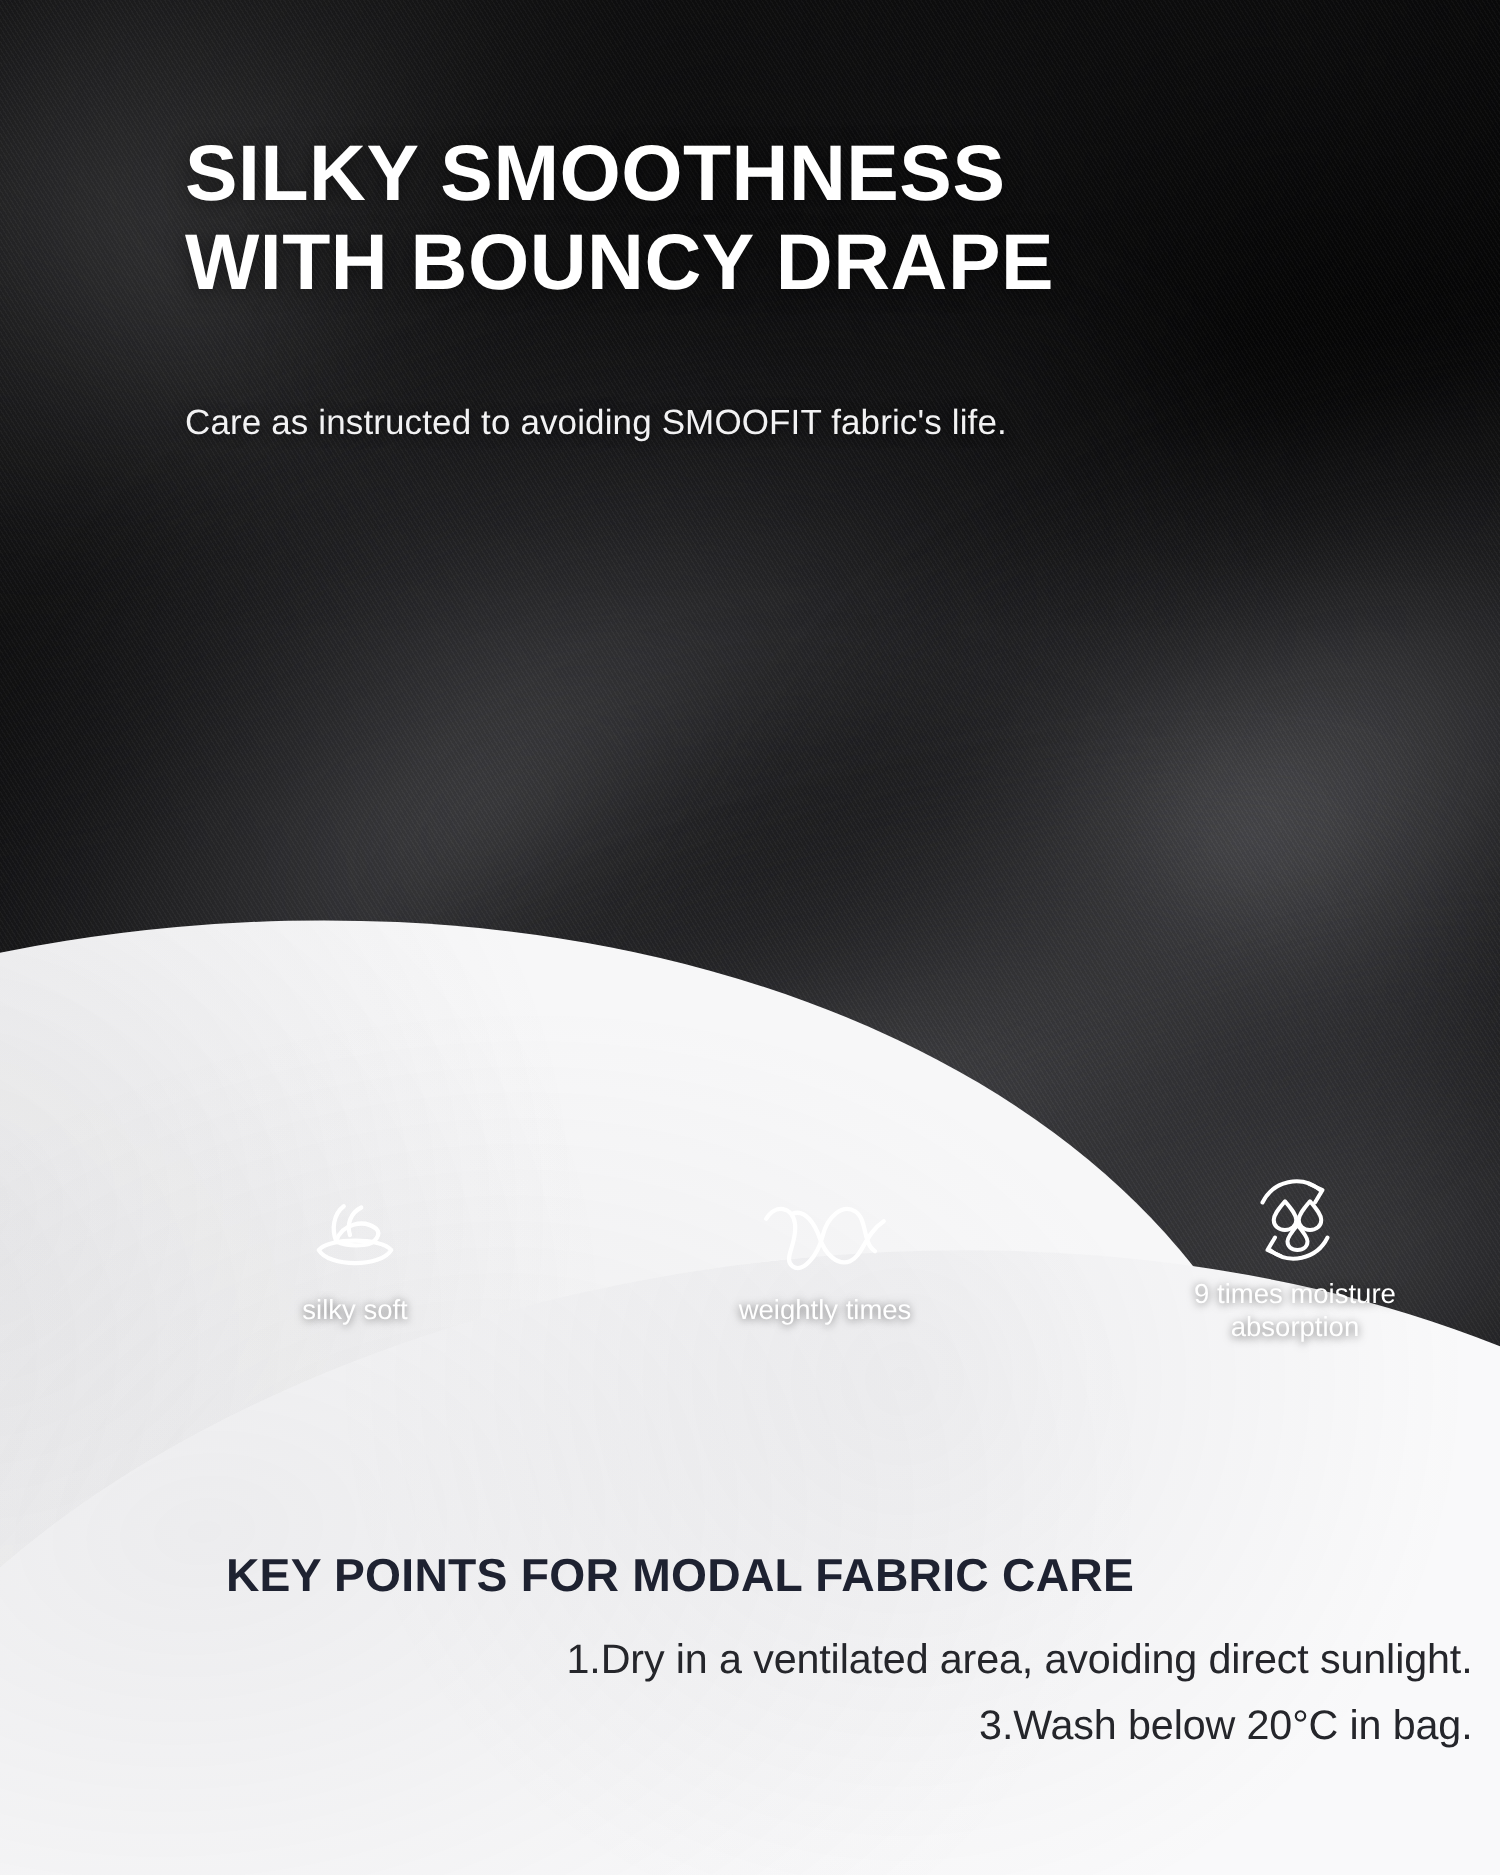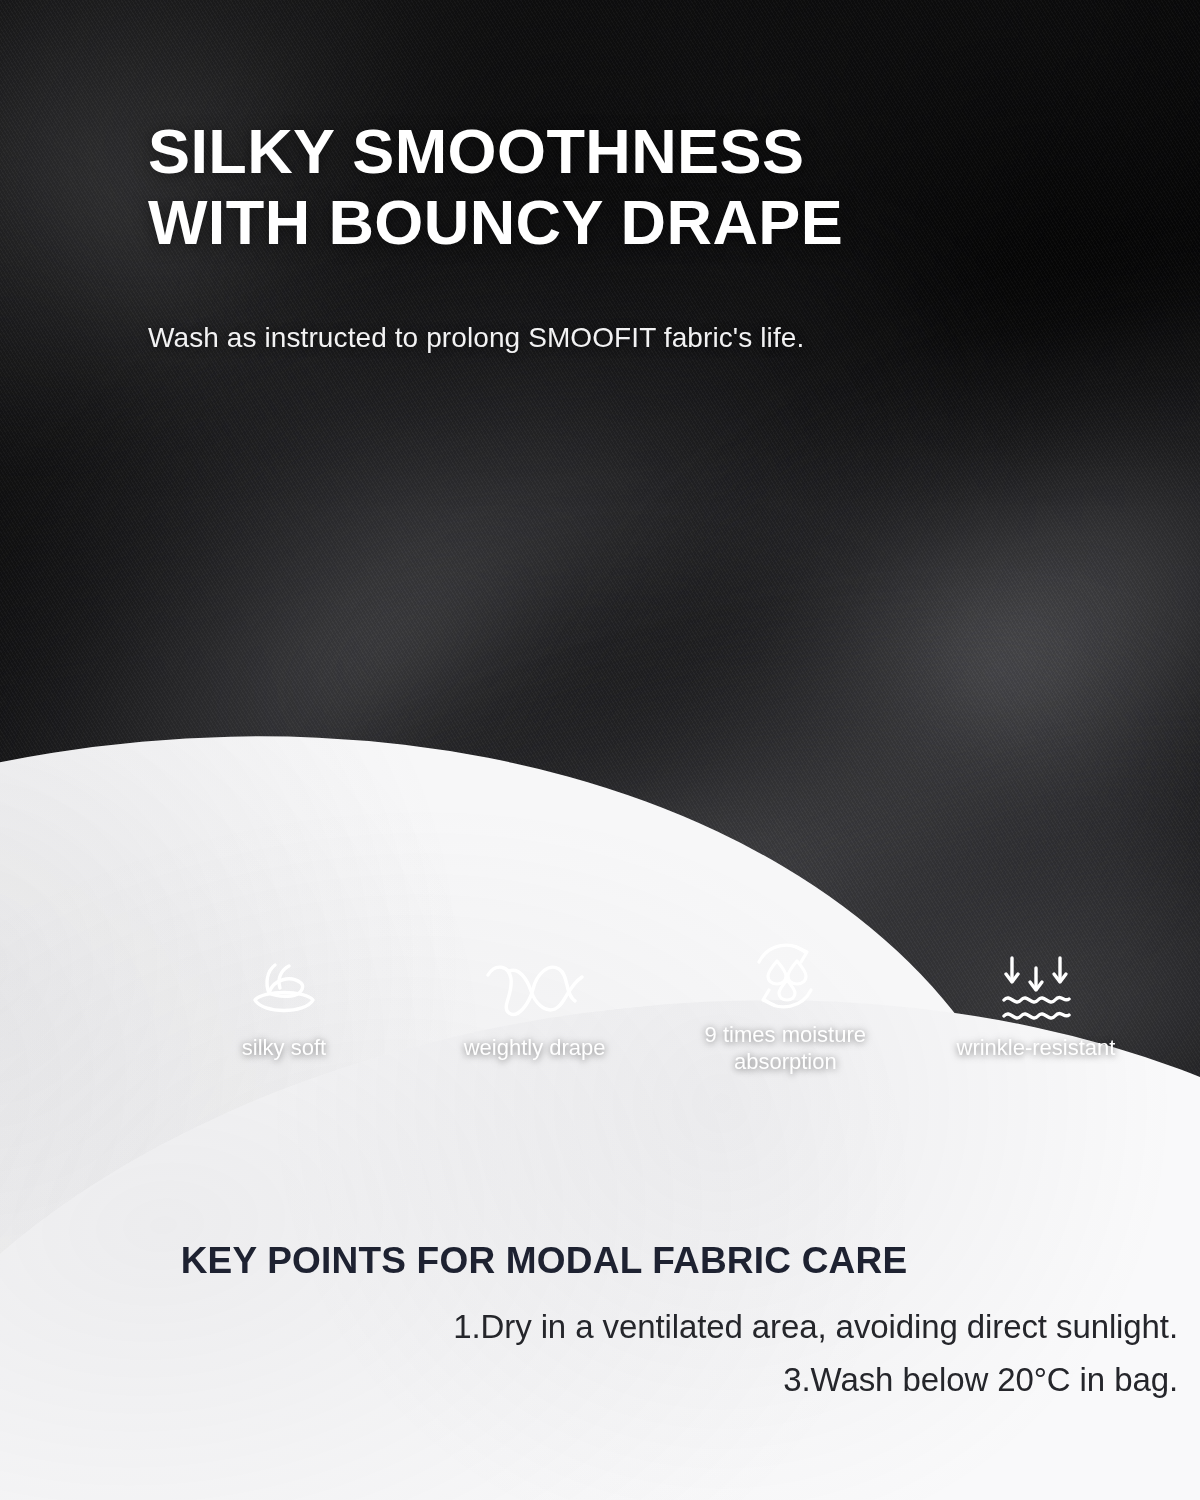--- a/index.html
+++ b/index.html
@@ -155,21 +155,21 @@
     border-radius:50%;
     transform:rotate(-6deg);
     background:
       radial-gradient(ellipse at 22% 16%, rgba(140,140,148,.11) 0%, rgba(140,140,148,0) 40%),
       radial-gradient(ellipse at 55% 10%, rgba(130,130,140,.09) 0%, rgba(130,130,140,0) 34%);
   }
 
   
   .headline {
     position:absolute;
-    left:148px; top:116px;
+    left:148px; top:104px;
     width:960px;
     color:#ffffff;
     font-size:63px;
     font-weight:700;
     line-height:1.12;
     letter-spacing:.4px;
     text-shadow:0 2px 16px rgba(0,0,0,.50);
     white-space:pre-line;
   }
   .subhead {
@@ -266,21 +266,21 @@
 
   <div class="white-sweep"></div>
   <div class="white-sweep-tex"></div>
 
   <div class="dark-bottom-mask"></div>
   <div class="dark-bottom-mask-tex"></div>
 
   <div class="headline">SILKY SMOOTHNESS
 WITH BOUNCY DRAPE</div>
 
-  <div class="subhead">Wash as instructed to prolong SMOOFIT fabric's life.</div>
+  <div class="subhead">Care as instructed to avoiding SMOOFIT fabric's life.</div>
 
   <div class="features">
 
     <div class="feature">
       <div class="feature-icon">
         <svg width="74" height="64" viewBox="0 0 74 64" fill="none" stroke="#ffffff" stroke-width="3.4" stroke-linecap="round" stroke-linejoin="round">
 
           <path d="M8 43 C16 57 58 57 66 43 C58 33 16 33 8 43 Z"></path>
 
           <path d="M22 36 C26 22 44 18 54 26 C58 30 54 38 44 39 C34 40 26 38 22 36 Z"></path>
@@ -292,57 +292,40 @@
       <div class="feature-label">silky soft</div>
     </div>
 
     <div class="feature">
       <div class="feature-icon">
         <svg width="104" height="56" viewBox="0 0 104 56" fill="none" stroke="#ffffff" stroke-width="3.4" stroke-linecap="round" stroke-linejoin="round">
           <path d="M5 14 C12 2 26 4 28 18 C30 34 18 46 26 52 C34 58 46 44 50 28 C54 12 66 2 76 8 C86 14 82 34 92 40"></path>
           <path d="M26 10 C36 6 44 18 48 30 C52 42 62 52 72 48 C82 44 84 26 99 16"></path>
         </svg>
       </div>
-      <div class="feature-label">weightly drape</div>
+      <div class="feature-label">weightly times</div>
     </div>
 
     <div class="feature">
       <div class="feature-icon">
         <svg width="78" height="78" viewBox="0 0 78 78" fill="none" stroke="#ffffff" stroke-width="3.2" stroke-linecap="round" stroke-linejoin="round">
 
           <path d="M13 25 A30 30 0 0 1 59 15"></path>
           <path d="M65 53 A30 30 0 0 1 19 63"></path>
           <path d="M50 10 L61 15 L55 25"></path>
           <path d="M28 68 L17 63 L23 53"></path>
 
           <path d="M31 24 C37 31 40 35 40 39 C40 44 36 47 31 47 C26 47 22 44 22 39 C22 35 25 31 31 24 Z"></path>
           <path d="M51 24 C57 31 60 35 60 39 C60 44 56 47 51 47 C46 47 42 44 42 39 C42 35 45 31 51 24 Z"></path>
           <path d="M41 43 C46 49 49 53 49 56 C49 60 46 63 41 63 C36 63 33 60 33 56 C33 53 36 49 41 43 Z"></path>
         </svg>
       </div>
       <div class="feature-label">9 times moisture absorption</div>
     </div>
 
-    <div class="feature">
-      <div class="feature-icon">
-        <svg width="76" height="70" viewBox="0 0 76 70" fill="none" stroke="#ffffff" stroke-width="3.4" stroke-linecap="round" stroke-linejoin="round">
-
-          <path d="M14 4 L14 27"></path>
-            <path d="M8 20 L14 28 L20 20"></path>
-          <path d="M38 14 L38 35"></path>
-            <path d="M32 28 L38 36 L44 28"></path>
-          <path d="M62 4 L62 27"></path>
-            <path d="M56 20 L62 28 L68 20"></path>
-
-          <path d="M6 46 C12 39 17 53 23 46 C29 39 34 53 40 46 C46 39 51 53 57 46 C63 39 66 49 71 45"></path>
-          <path d="M6 62 C12 55 17 69 23 62 C29 55 34 69 40 62 C46 55 51 69 57 62 C63 55 66 65 71 61"></path>
-        </svg>
-      </div>
-      <div class="feature-label">wrinkle-resistant</div>
-    </div>
 
   </div>
 
   <div class="care-title">KEY POINTS FOR MODAL FABRIC CARE</div>
 
   <ul class="care-list">
     <li class="care-item">1.Dry in a ventilated area, avoiding direct sunlight.</li>
     <li class="care-item">3.Wash below 20°C in bag.</li>
   </ul>
 

